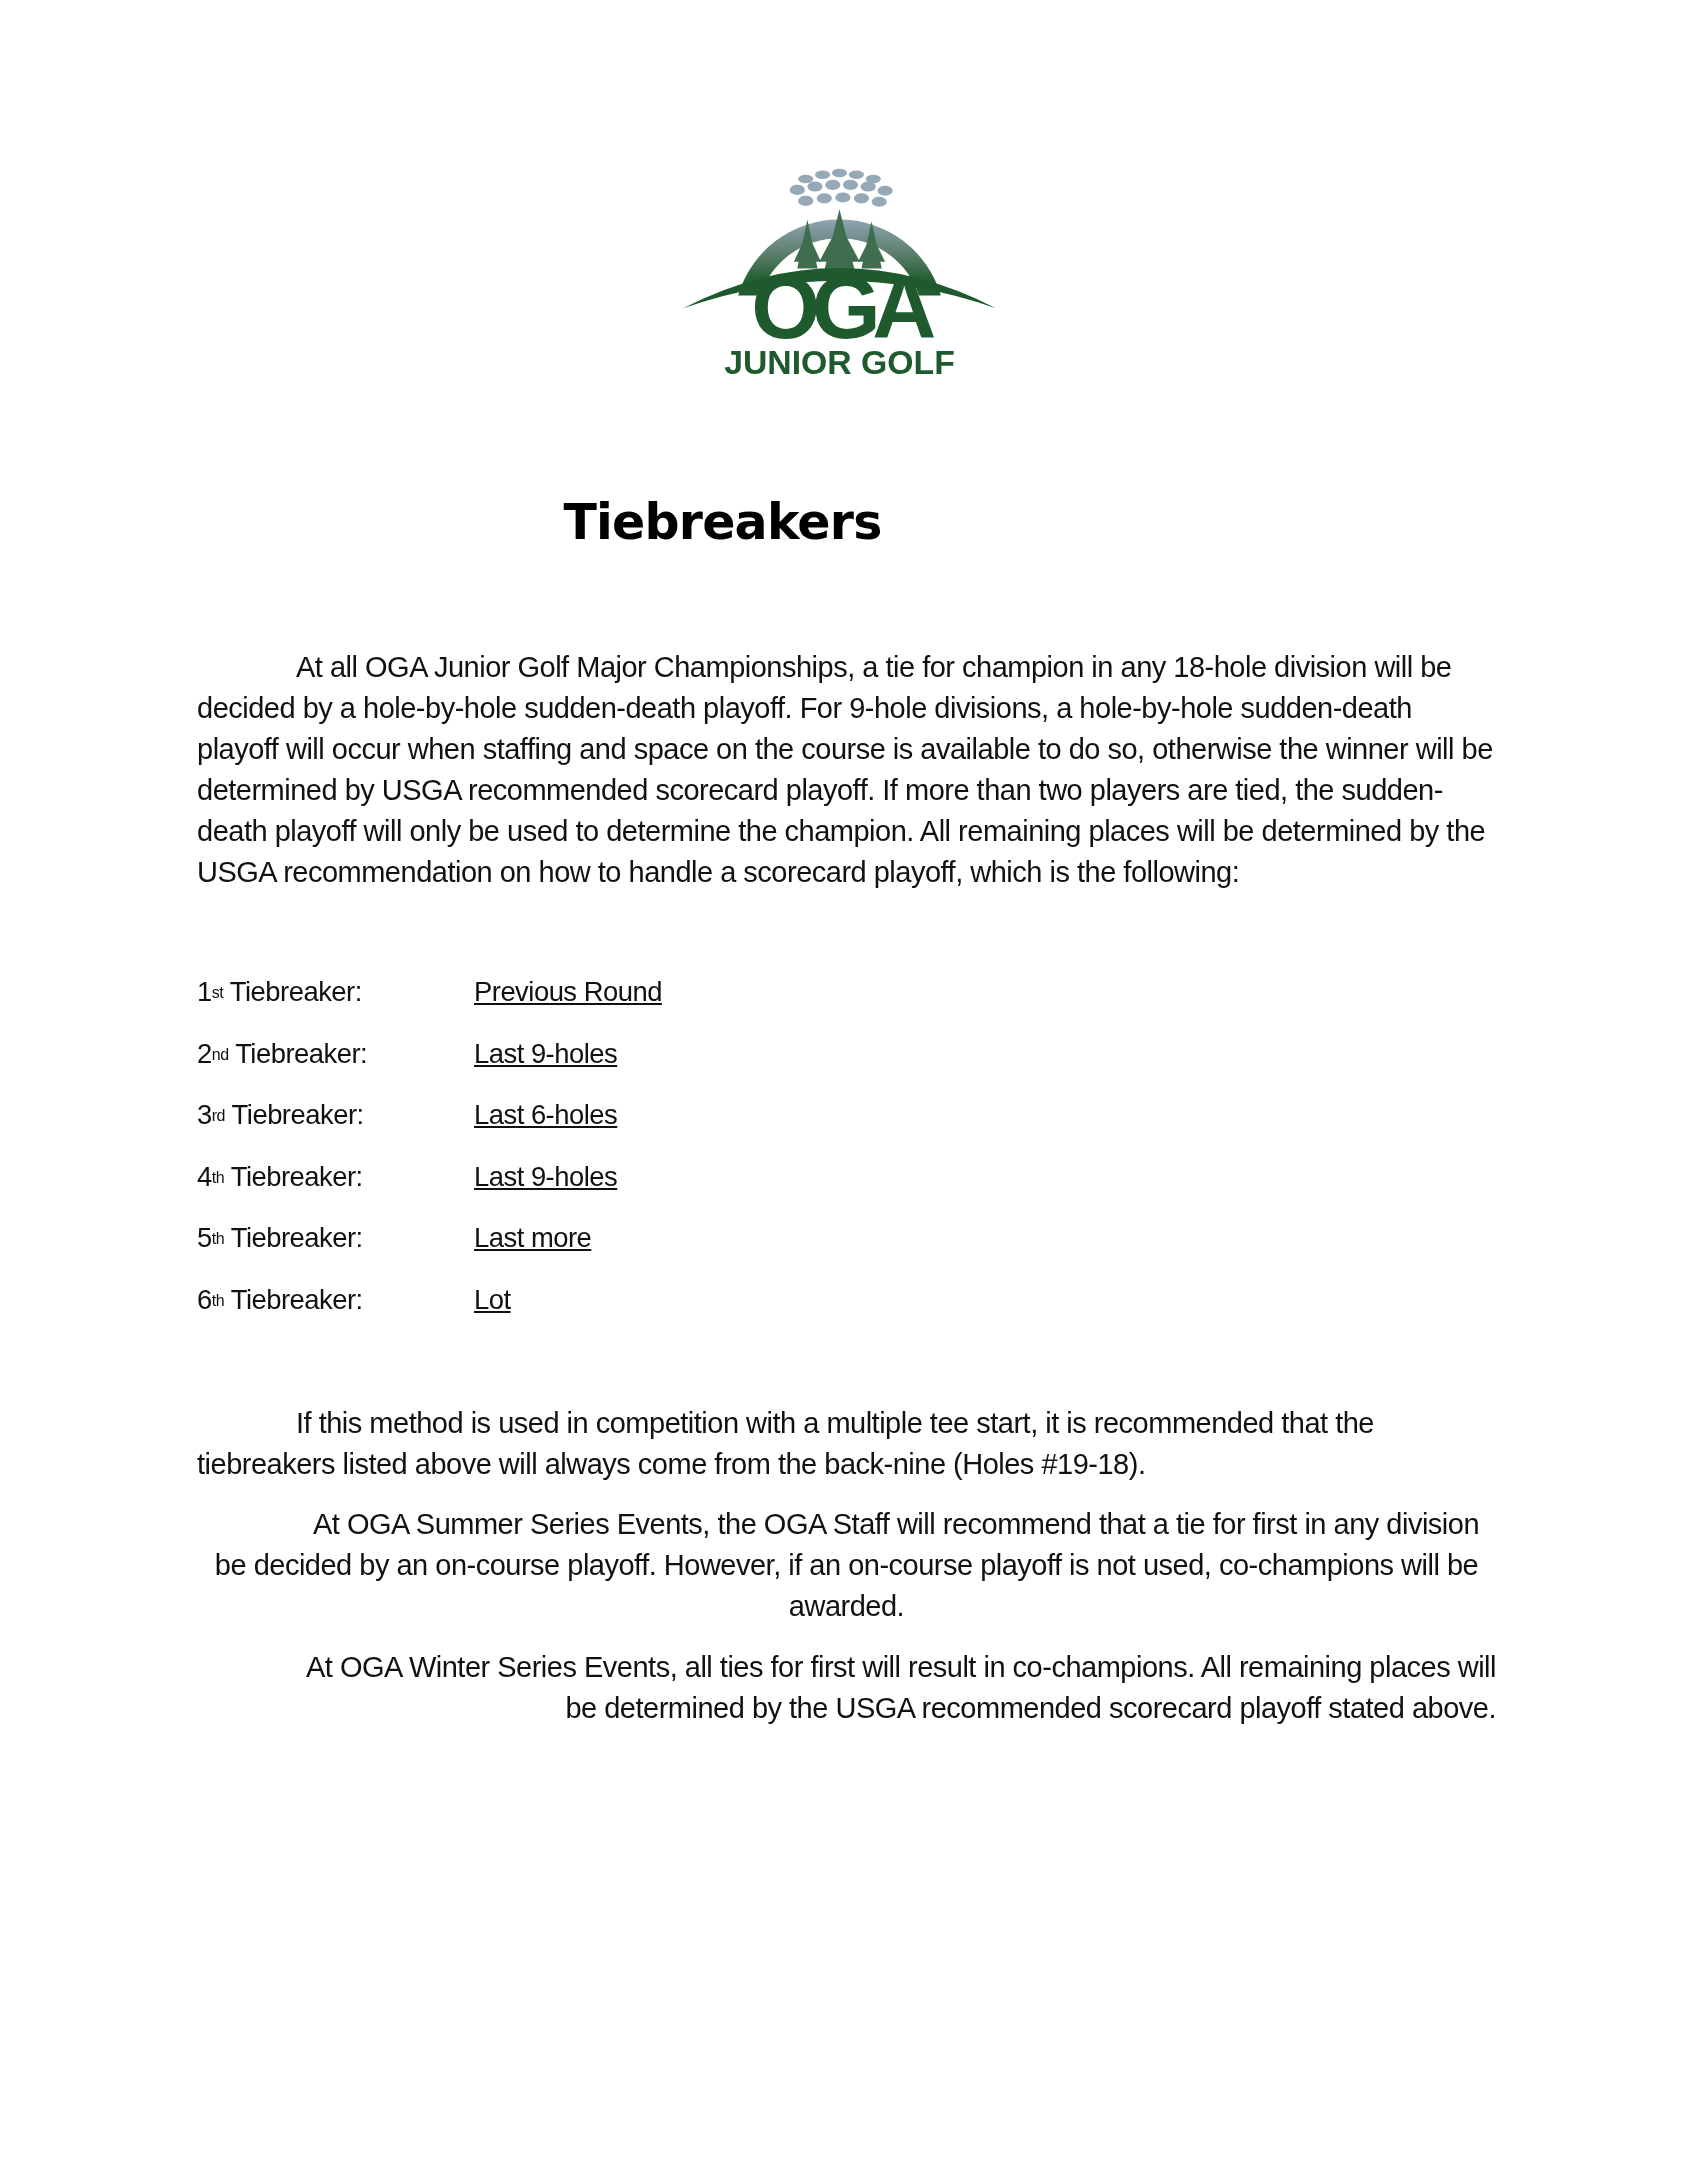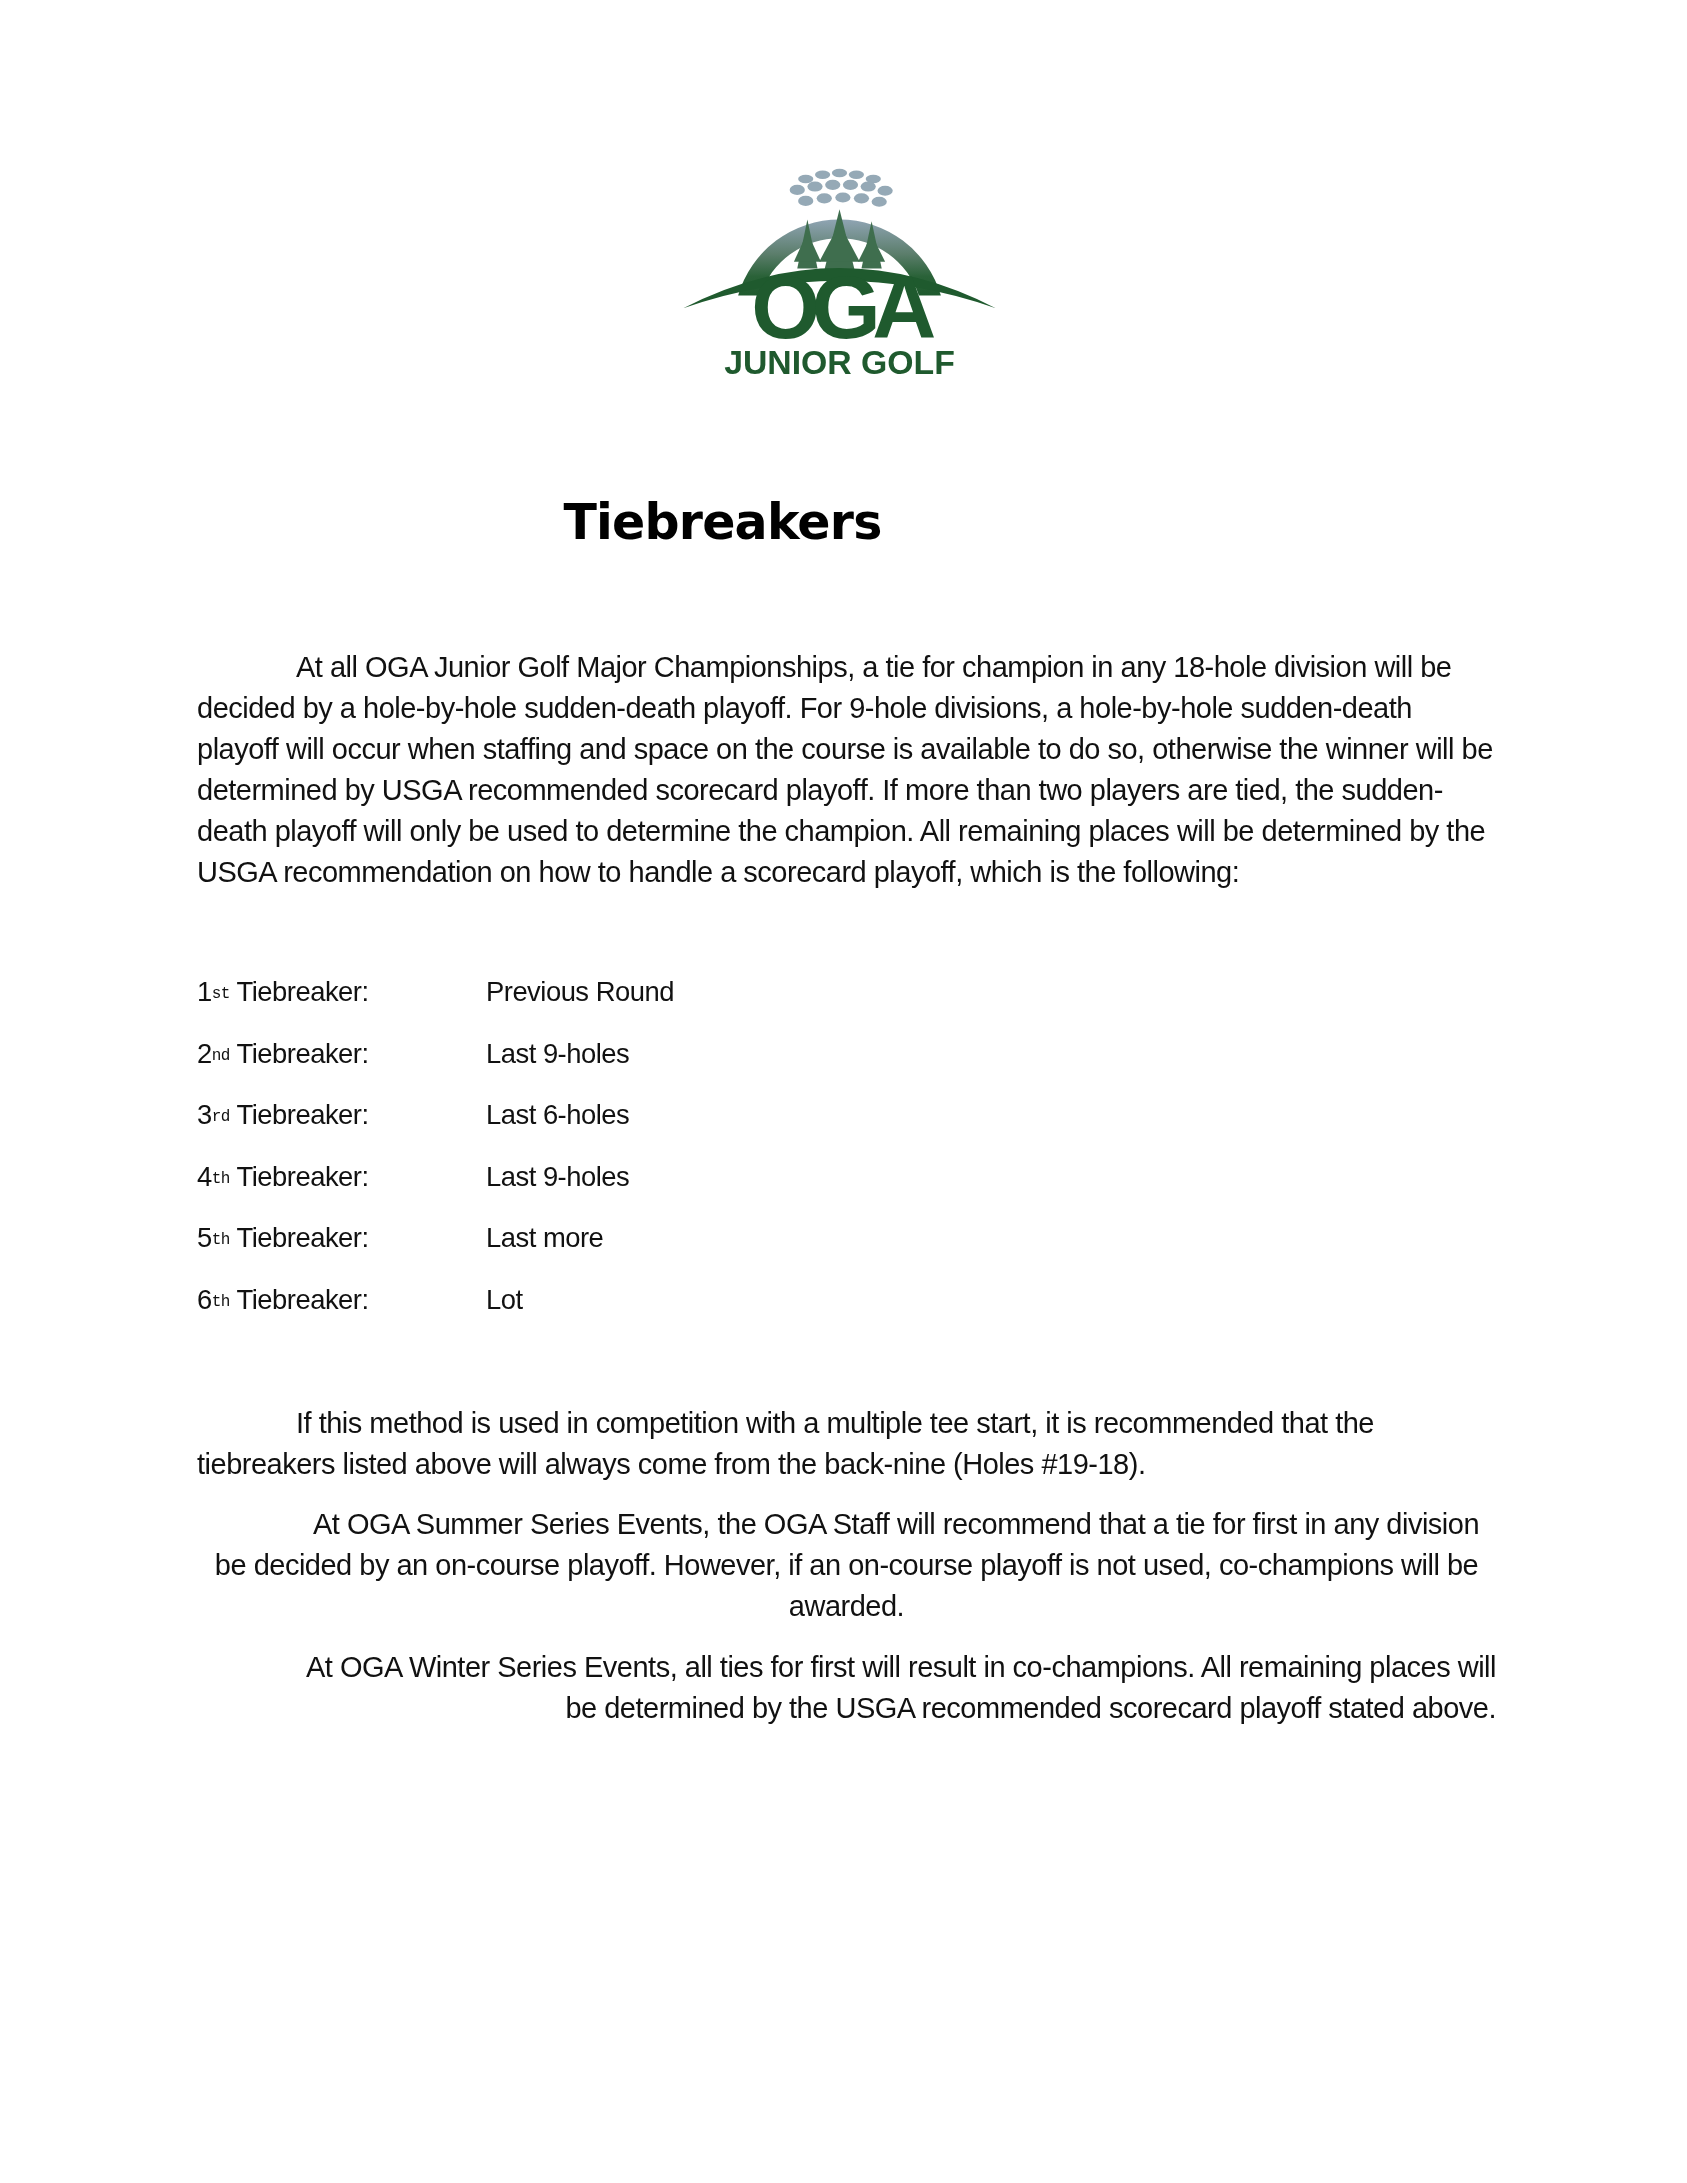--- a/index.html
+++ b/index.html
@@ -7,22 +7,22 @@
          font-family:"Liberation Sans", "DejaVu Sans", sans-serif; color:#111; }
   .logo { position:absolute; left:679px; top:135px; width:321px; height:245px; }
   .title { position:absolute; left:0; width:1445px; top:494px; text-align:center;
            font-family:"DejaVu Sans", sans-serif; font-weight:bold; font-size:49px;
            letter-spacing:-0.8px; color:#000; }
   .para { position:absolute; left:197px; width:1299px; font-size:29px; line-height:41px;
           font-family:"Liberation Sans", sans-serif; letter-spacing:-0.5px; color:#111; margin:0; }
   .para .indent { display:inline-block; width:99px; }
   .tb-row { position:absolute; left:197px; height:37px; font-size:27.4px; letter-spacing:-0.5px; }
   .tb-label { position:absolute; left:0; white-space:nowrap; }
-  .tb-label sup { font-size:16px; position:relative; top:-3.4px; vertical-align:baseline; line-height:0;font-family:Liberation Mono, monospace; }
-  .tb-value { position:absolute; left:289px; white-space:nowrap; }
+  .tb-label sup { font-size:16px; position:relative; top:-3.4px; vertical-align:baseline; line-height:0; }
+  .tb-value { position:absolute; left:277px; white-space:nowrap;text-decoration:underline; }
 </style>
 </head>
 <body>
 
 <div class="logo">
   <svg width="321" height="245" viewBox="0 0 380 290">
     <defs>
       <linearGradient id="lg" x1="0" y1="0" x2="0" y2="1">
         <stop offset="0" stop-color="#8fa4b3"></stop>
         <stop offset="0.45" stop-color="#5c7e6c"></stop>

